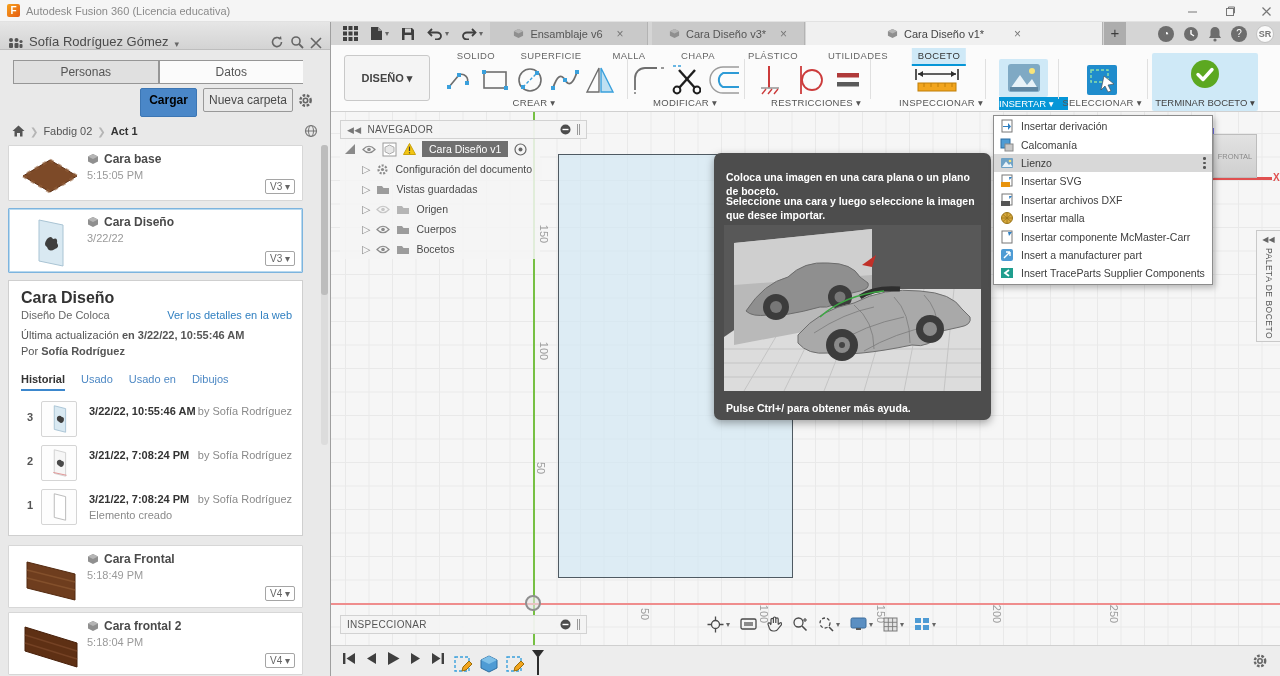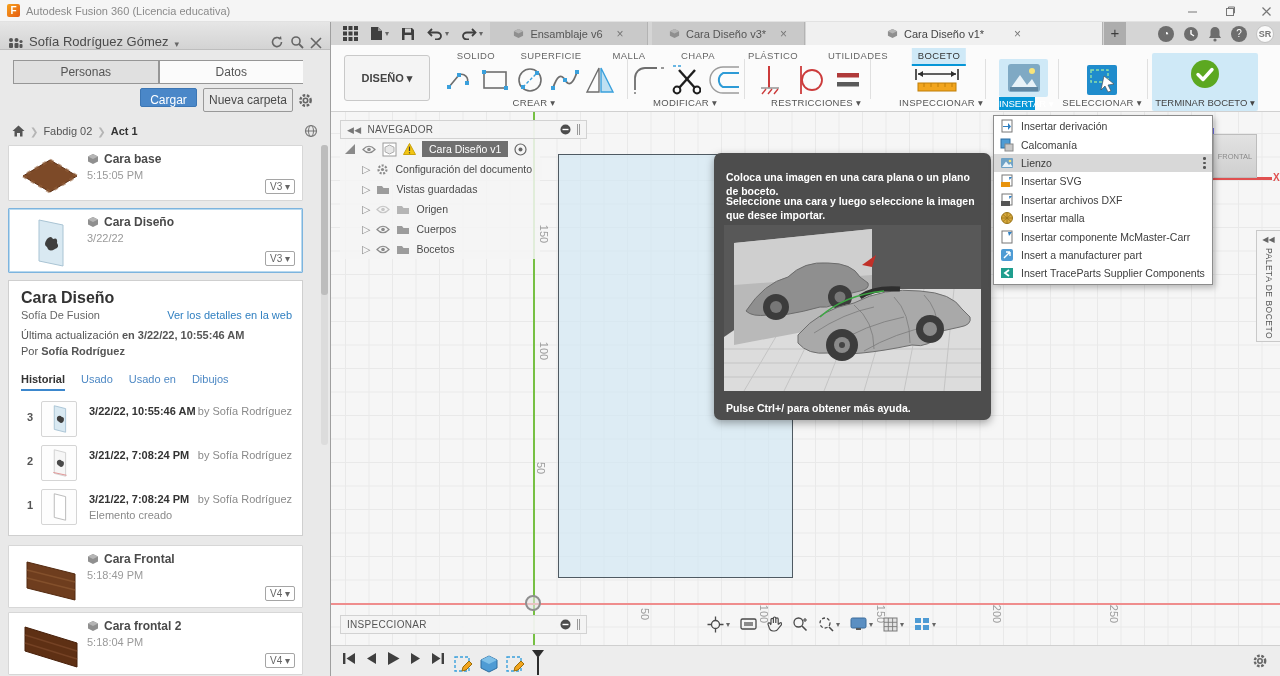--- a/index.html
+++ b/index.html
@@ -15,21 +15,21 @@
   
   .left-panel{position:absolute;top:22px;left:0;width:331px;bottom:0;background:#e9e9e9;border-right:1px solid #9f9f9f}
   .user-bar{height:28px;background:linear-gradient(#e6e6e6,#d3d3d3);border-bottom:1px solid #bdbdbd;display:flex;align-items:flex-end;padding:0 8px;gap:6px}
   .user-name{font-size:13px;color:#4a4a4a}
   .user-bar .spacer{flex:1}
   .hdr-ico{color:#666;cursor:pointer}
   .seg{position:absolute;top:38px;left:13px;height:24px;display:flex;width:290px}
   .seg .tab{flex:1;border:1px solid #969696;text-align:center;line-height:22px;font-size:12px;color:#555;background:#e0e0e0}
   .seg .tab.active{background:#fbfbfb;border-right:none}
   .btn-row{position:absolute;top:66px;left:0;width:331px;height:24px}
-  .btn-blue{position:absolute;left:140px;top:0;width:57px;height:19px;background:#4a87c8;color:#ffffff;border:1px solid #3c76b4;border-radius:2px;font-size:12px;font-weight:normal;text-align:center;line-height:22px;cursor:pointer}
+  .btn-blue{position:absolute;left:140px;top:0;width:57px;height:29px;background:#4a87c8;color:#000000;border:1px solid #3c76b4;border-radius:2px;font-size:12px;font-weight:bold;text-align:center;line-height:22px;cursor:pointer}
   .btn-outline{position:absolute;left:203px;top:0;width:90px;height:24px;border:1px solid #999;border-radius:2px;background:transparent;color:#4a4a4a;font-size:12px;text-align:center;line-height:22px;cursor:pointer}
   .breadcrumb{position:absolute;top:100px;left:12px;right:12px;height:18px;display:flex;align-items:center;gap:5px;color:#555}
   .crumb-sep{color:#b5b5b5;font-size:10px}
   .crumb-b{font-weight:bold;color:#333}
   .card{position:absolute;left:8px;width:295px;background:#fff;border:1px solid #d7d7d7;border-radius:1px}
   .card.sel{border:1px solid #7db4de;box-shadow:0 0 0 1px #b8d9ef inset}
   .card .thumb{position:absolute;left:10px;top:8px;width:62px;height:48px}
   .card .name-row{position:absolute;left:78px;top:6px;display:flex;align-items:center;gap:5px;font-weight:bold;color:#4a4a4a;font-size:12px}
   .card .time{position:absolute;left:78px;top:23px;color:#9a9a9a}
   .vchip{position:absolute;right:7px;bottom:6px;border:1px solid #a5a5a5;background:#fff;border-radius:2px;font-size:10px;color:#666;padding:1px 4px;cursor:pointer}
@@ -62,21 +62,21 @@
   .circ-ico{width:16px;height:16px;border-radius:50%;background:#6d6d6d;color:#fff;font-size:10px;text-align:center;line-height:16px;cursor:pointer}
   .avatar{width:18px;height:18px;border-radius:50%;background:#fafafa;border:1px solid #c2c2c2;color:#777;font-size:9px;font-weight:bold;text-align:center;line-height:17px}
   .ribbon{position:absolute;top:23px;left:0;right:0;height:67px;background:#fbfbfb;border-bottom:1px solid #d0d0d0}
   .design-box{position:absolute;left:13px;top:10px;width:86px;height:46px;border:1px solid #c9c9c9;border-radius:3px;background:#f4f4f4;font-weight:bold;color:#444;text-align:center;line-height:44px;font-size:11px;cursor:pointer}
   .rtab{position:absolute;top:3px;transform:translateX(-50%);font-size:9.5px;color:#666;letter-spacing:.4px;cursor:pointer;padding:2px 6px}
   .rtab.active{background:#cfe9f7;color:#333;border-bottom:2px solid #0696d7;padding-bottom:3px}
   .rsec{position:absolute;top:52px;transform:translateX(-50%);font-size:9.5px;color:#555;letter-spacing:.3px;cursor:pointer;white-space:nowrap}
   .rsep{position:absolute;top:14px;height:40px;width:1px;background:#e0e0e0}
   .ribbon-ico{position:absolute;top:18px;width:34px;height:34px;display:flex;align-items:center;justify-content:center;cursor:pointer}
   .insert-block{position:absolute;left:668px;top:14px;width:49px;height:38px;background:#cfe9f7;border-radius:2px;display:flex;align-items:center;justify-content:center;cursor:pointer}
-  .insert-label{position:absolute;left:668px;top:52px;width:36px;background:#0696d7;color:#fff;font-size:9.5px;text-align:center;padding:1px 0;cursor:pointer;white-space:nowrap}
+  .insert-label{position:absolute;left:668px;top:52px;width:69px;background:#0696d7;color:#fff;font-size:9.5px;padding:1px 0;cursor:pointer;white-space:nowrap}
   .finish-block{position:absolute;left:821px;top:8px;width:106px;height:58px;background:#cfe9f7;border-radius:2px;cursor:pointer}
   .finish-block .lbl{position:absolute;bottom:3px;width:100%;text-align:center;font-size:9.5px;color:#444;white-space:nowrap}
   
   .canvas{position:absolute;top:90px;left:0;right:0;height:533px;background-color:#f6f6f6;
     background-image:linear-gradient(#e9e9e9 1px,transparent 1px),linear-gradient(90deg,#e9e9e9 1px,transparent 1px);
     background-size:23.5px 23.5px;background-position:14px 21px;overflow:hidden}
   .vline{position:absolute;left:202px;top:0;bottom:0;width:1.5px;background:#76c043}
   .hline{position:absolute;top:491px;left:0;right:0;height:1.5px;background:#ef8d8d}
   .origin{position:absolute;left:194px;top:483px;width:16px;height:16px;border:2px solid #8f8f8f;border-radius:50%;background:rgba(230,230,230,.6)}
   .sketch-rect{position:absolute;left:227px;top:42px;width:235px;height:424px;background:rgba(210,231,242,.72);border:1.5px solid #4f5a62}
@@ -220,21 +220,21 @@
           <polygon points="6,1 11,3.5 6,6 1,3.5" fill="#b5b5b5"></polygon>
         </svg>
         <span>Cara Diseño</span>
       </div>
     <div class="time">3/22/22</div>
     <span class="vchip">V3 ▾</span>
   </div>
 
   <div class="details">
     <h2>Cara Diseño</h2>
-    <div class="sub">Sofía De Fusion</div>
+    <div class="sub">Diseño De Coloca</div>
     <div class="weblink">Ver los detalles en la web</div>
     <div class="upd"><span>Última actualización</span> <b>en 3/22/22, 10:55:46 AM</b></div>
     <div class="by"><span>Por</span> <b>Sofía Rodríguez</b></div>
     <div class="dtabs">
       <span class="dt active">Historial</span>
       <span class="dt">Usado</span>
       <span class="dt">Usado en</span>
       <span class="dt">Dibujos</span>
     </div>
     <div class="vrow" style="top:118px">

